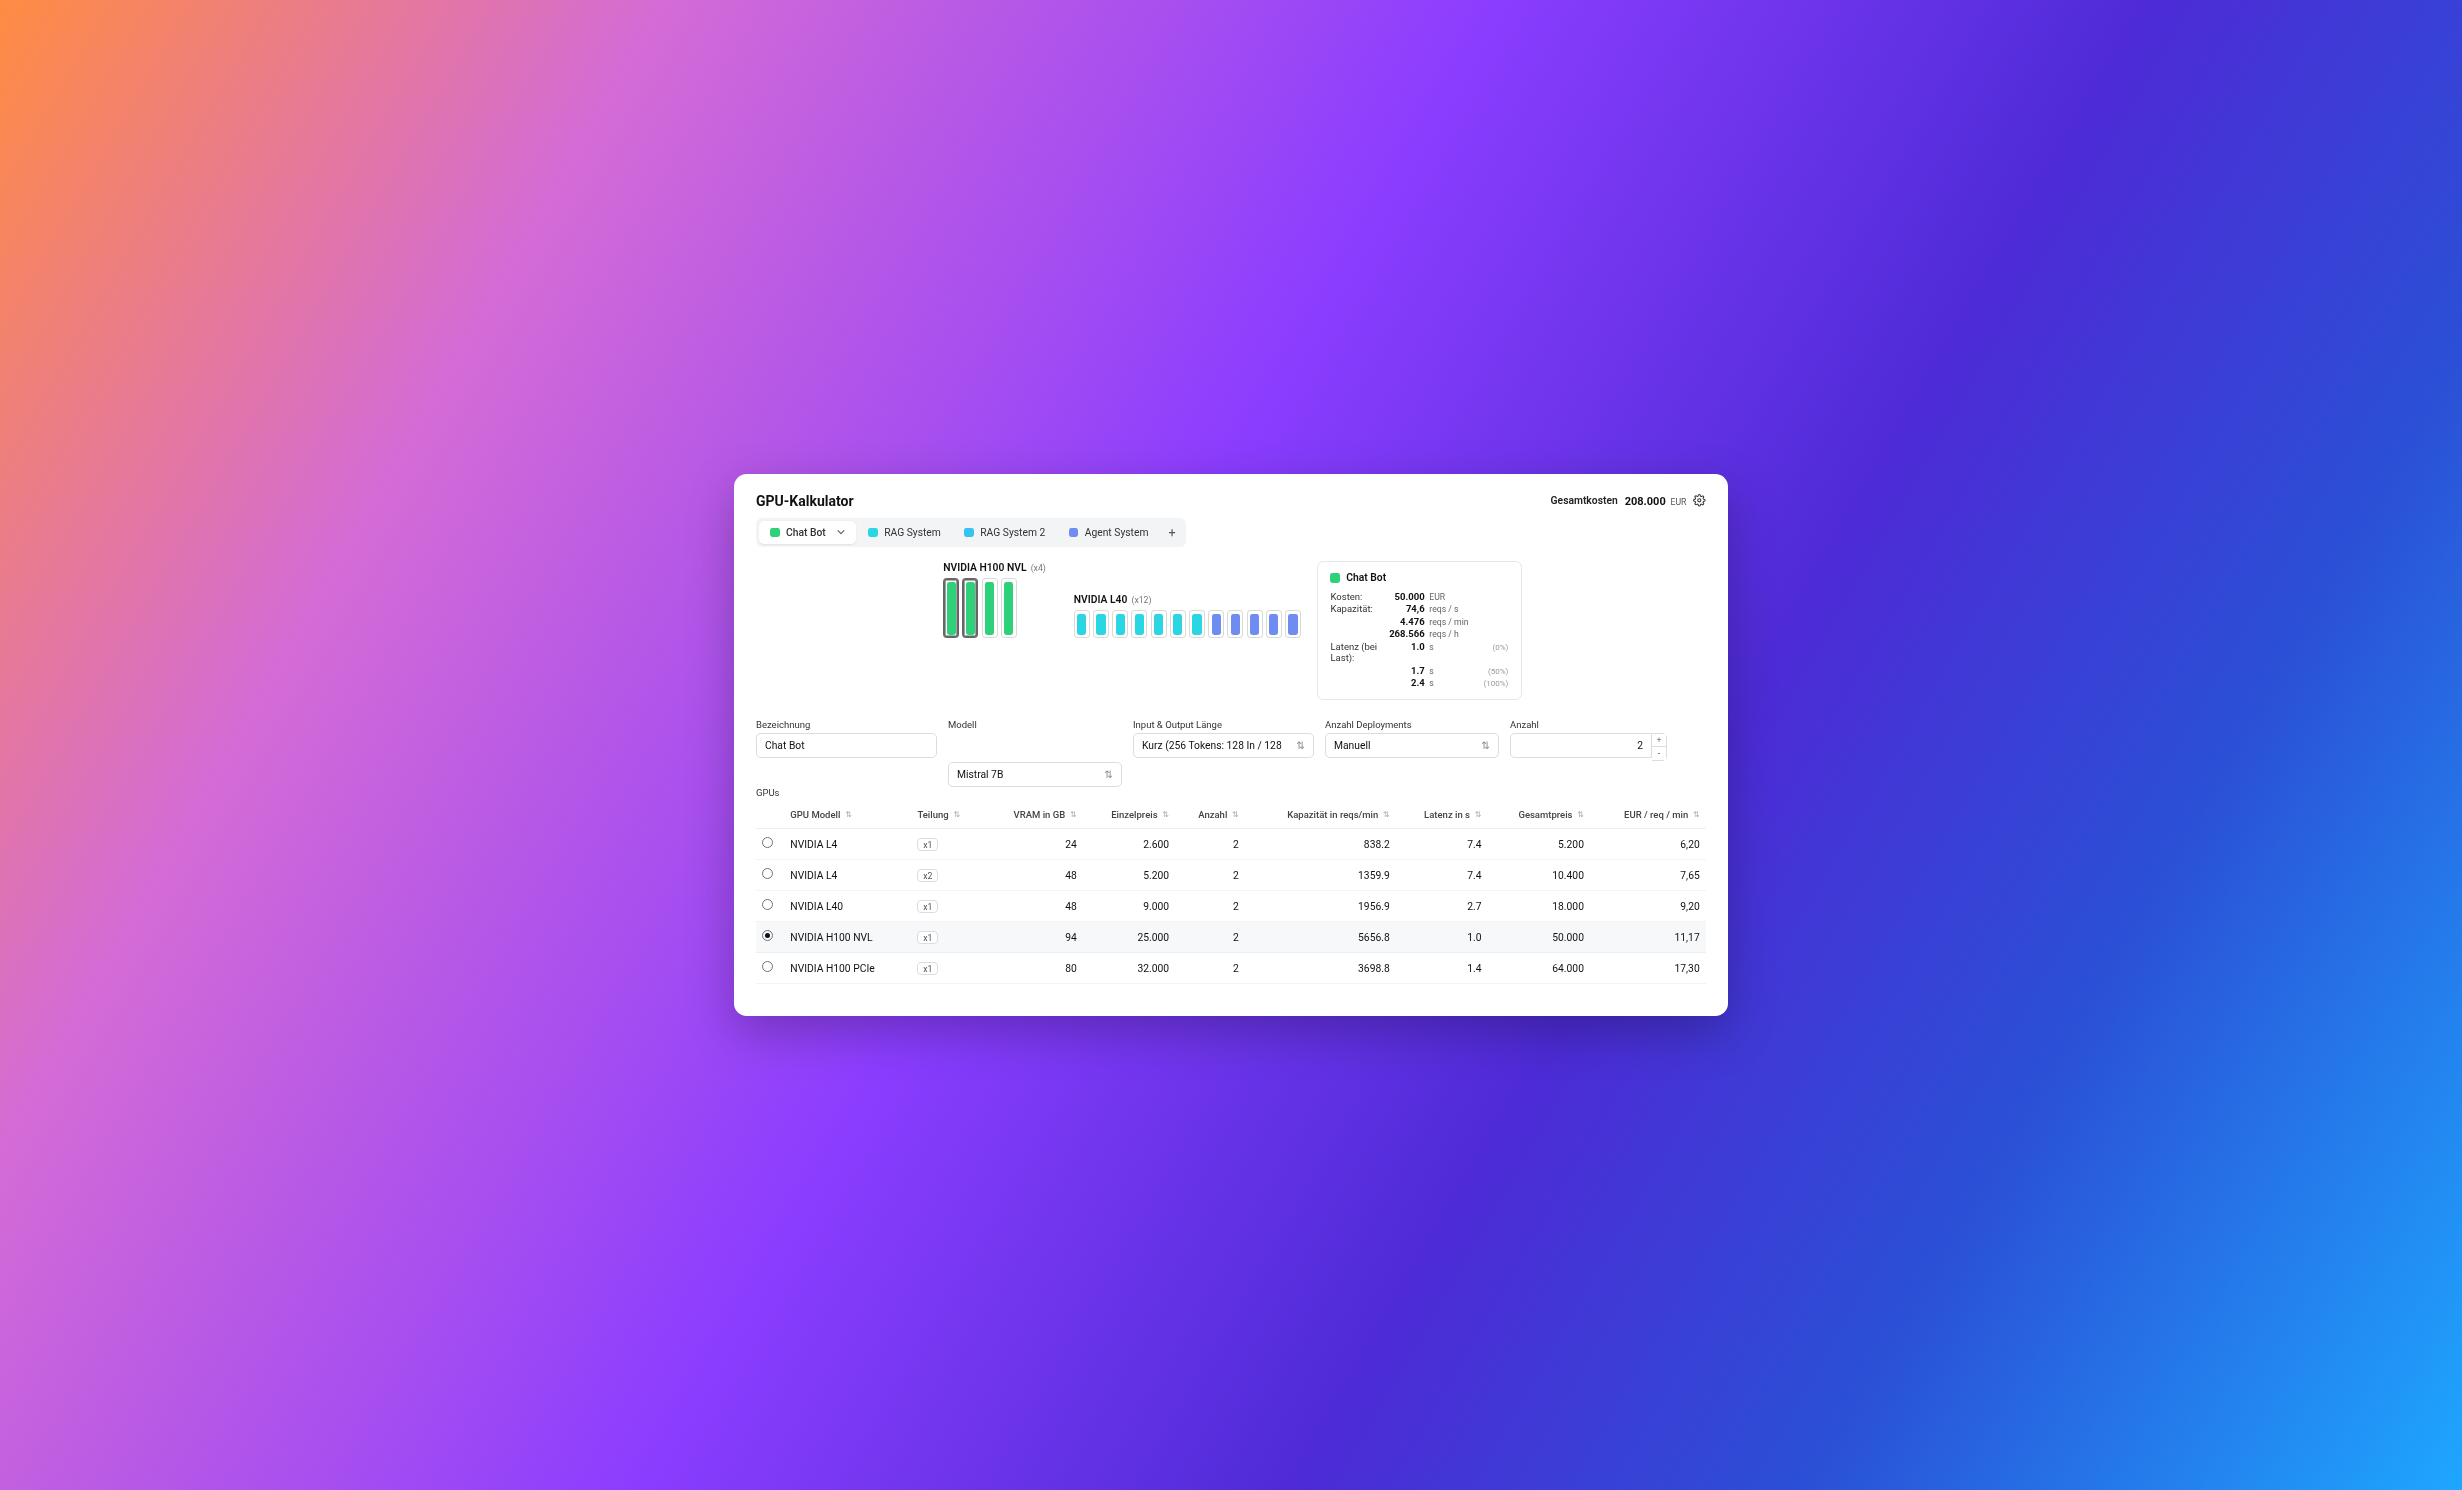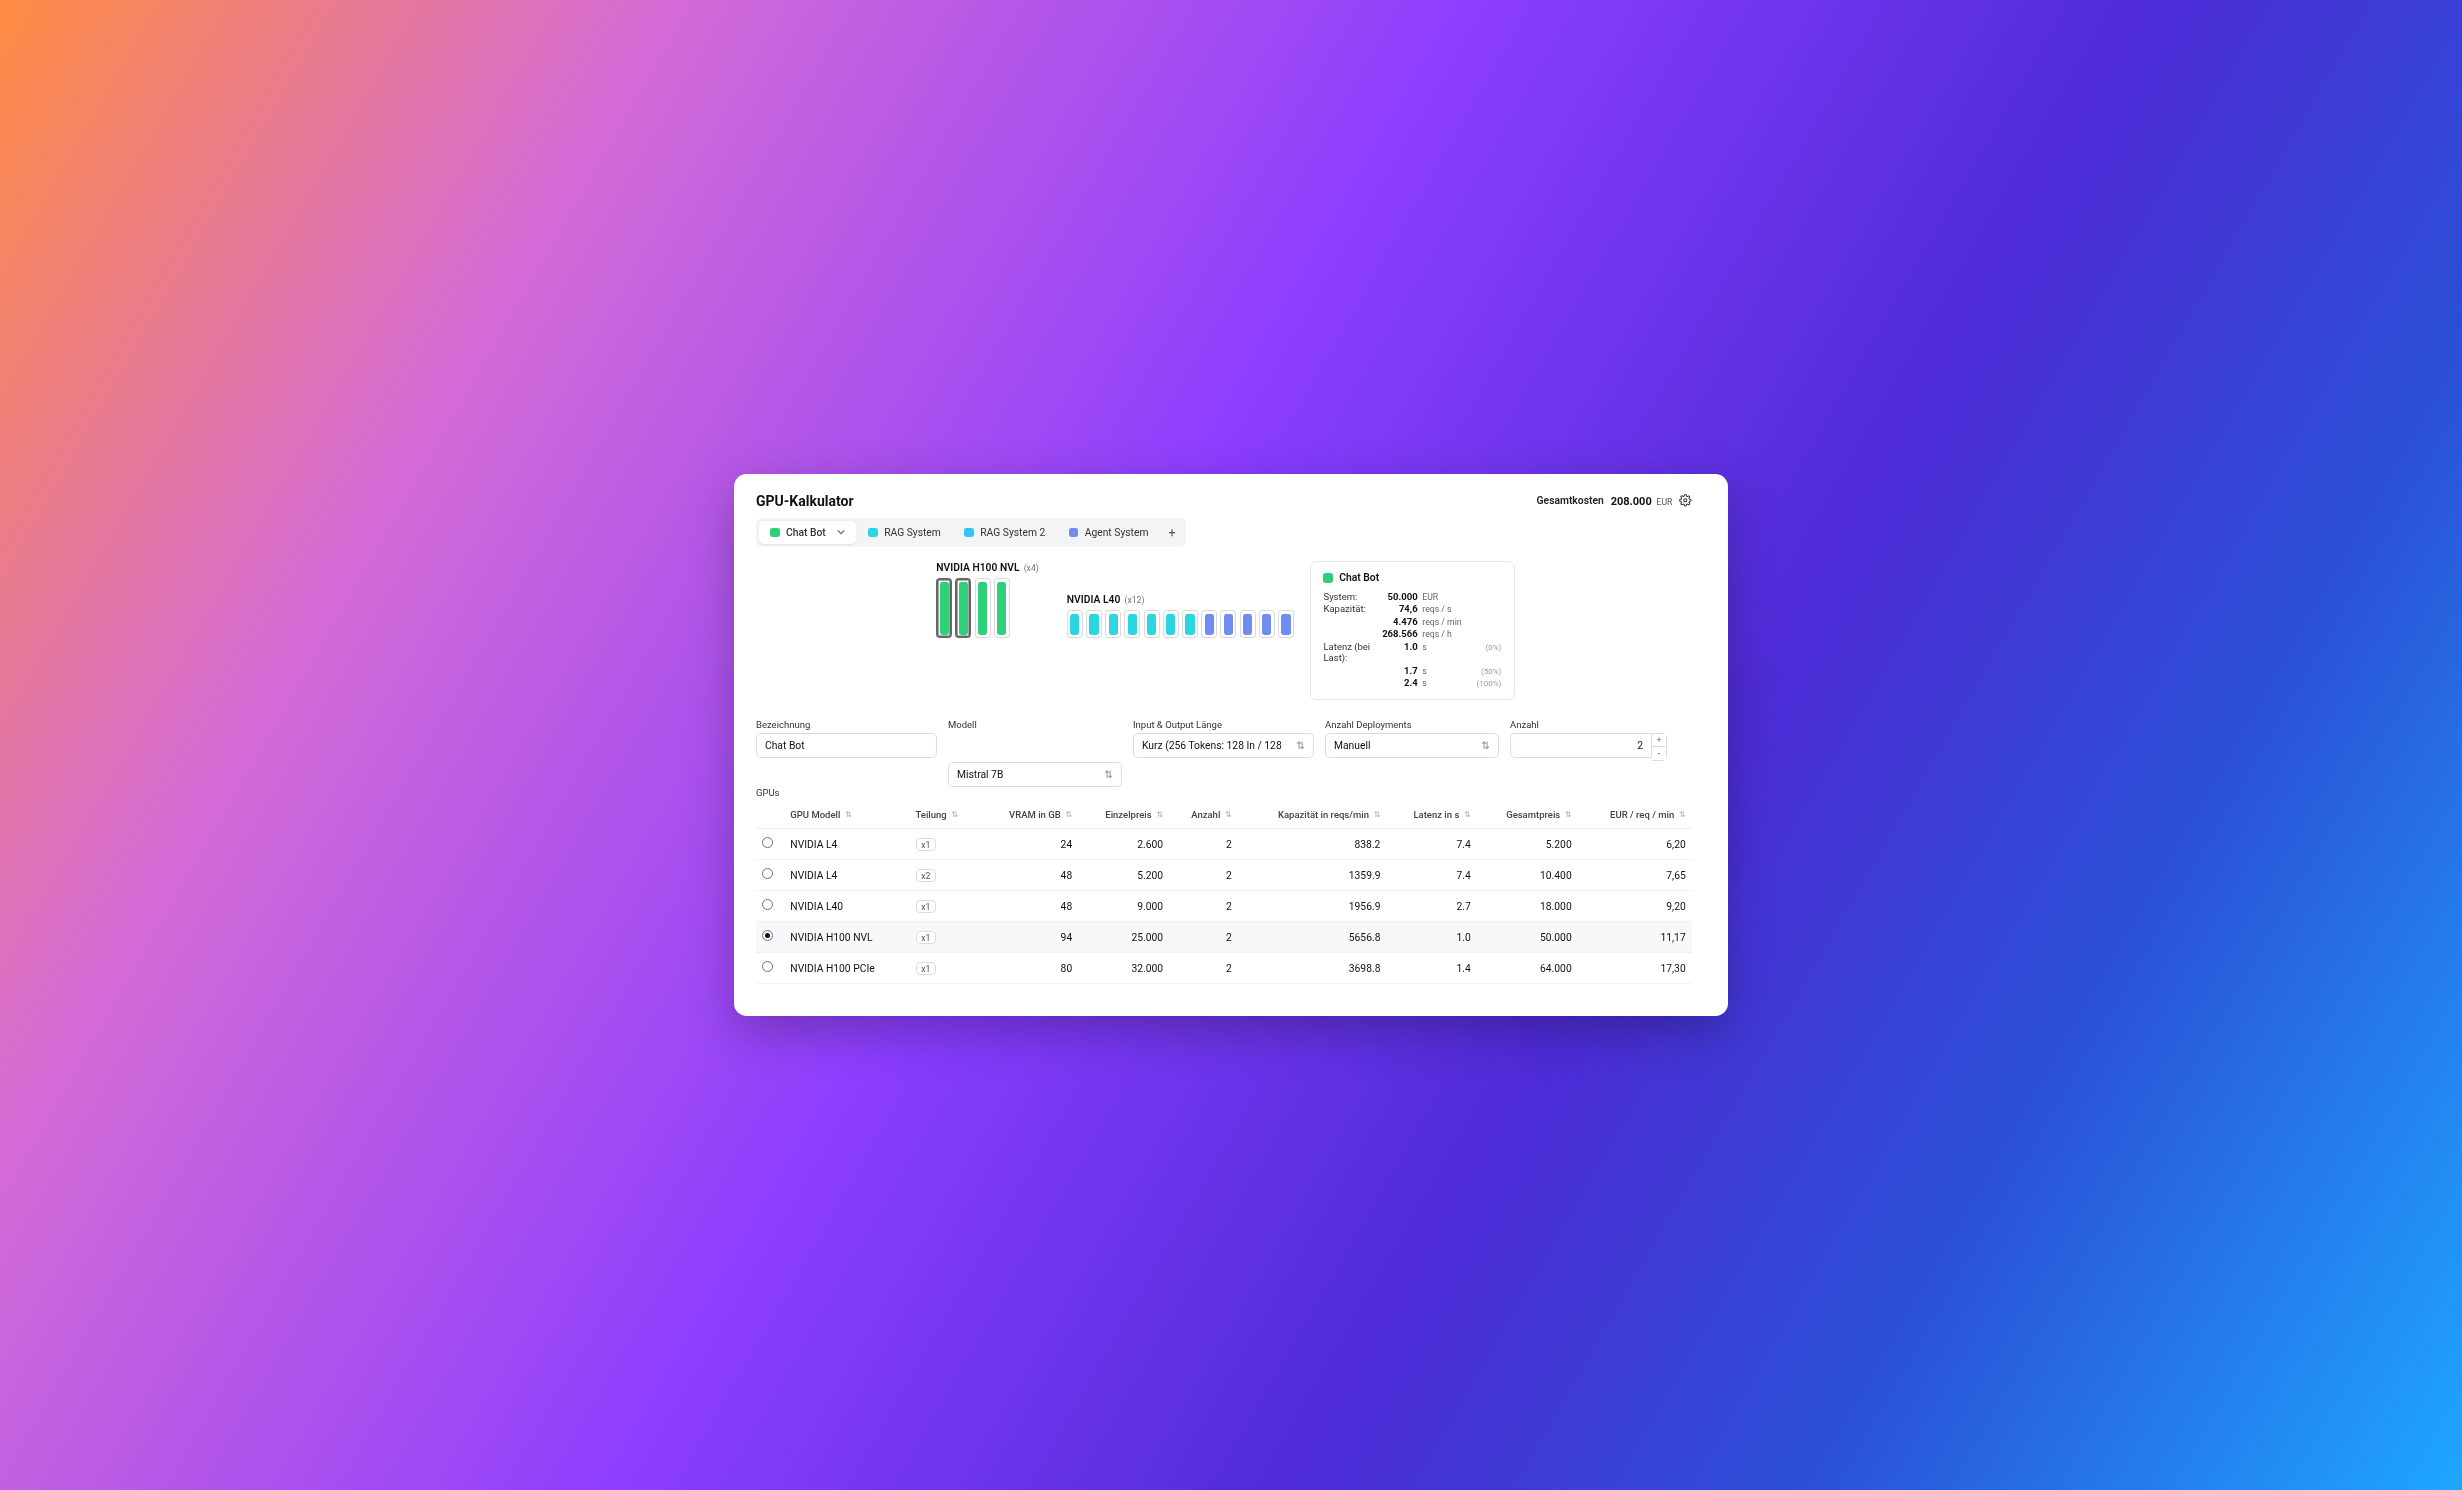--- a/index.html
+++ b/index.html
@@ -10,21 +10,21 @@
     display: flex;
     align-items: center;
     justify-content: center;
     padding: 32px 16px;
   }
   .card {
     width: 994px;
     background: #ffffff;
     border-radius: 12.6px;
     box-shadow: 0 16px 47px rgba(0,0,0,0.25);
-    padding: 19px 36px 32px 22px;
+    padding: 19px 22px 32px 22px;
     color: #111;
   }
   .header {
     display: flex;
     align-items: center;
     justify-content: space-between;
     margin-bottom: 9.5px;
   }
   .title { font-size: 14px; font-weight: 700; }
   .header-right { display: flex; align-items: center; gap: 7px; }
@@ -197,21 +197,21 @@
         </div>
       </div>
     </div>
 
     <div class="stats-box">
       <div class="stats-head">
         <span class="swatch" style="background:#2fd07a"></span>
         <span>Chat Bot</span>
       </div>
       <div class="stat-row">
-        <span class="l">System:</span>
+        <span class="l">Kosten:</span>
         <span style="display:flex;align-items:baseline;">
           <span class="v">50.000</span>
           <span class="u">EUR</span>
           <span class="p"></span>
         </span>
       </div>
       <div class="stat-row">
         <span class="l">Kapazität:</span>
         <span style="display:flex;align-items:baseline;">
           <span class="v">74,6</span>

